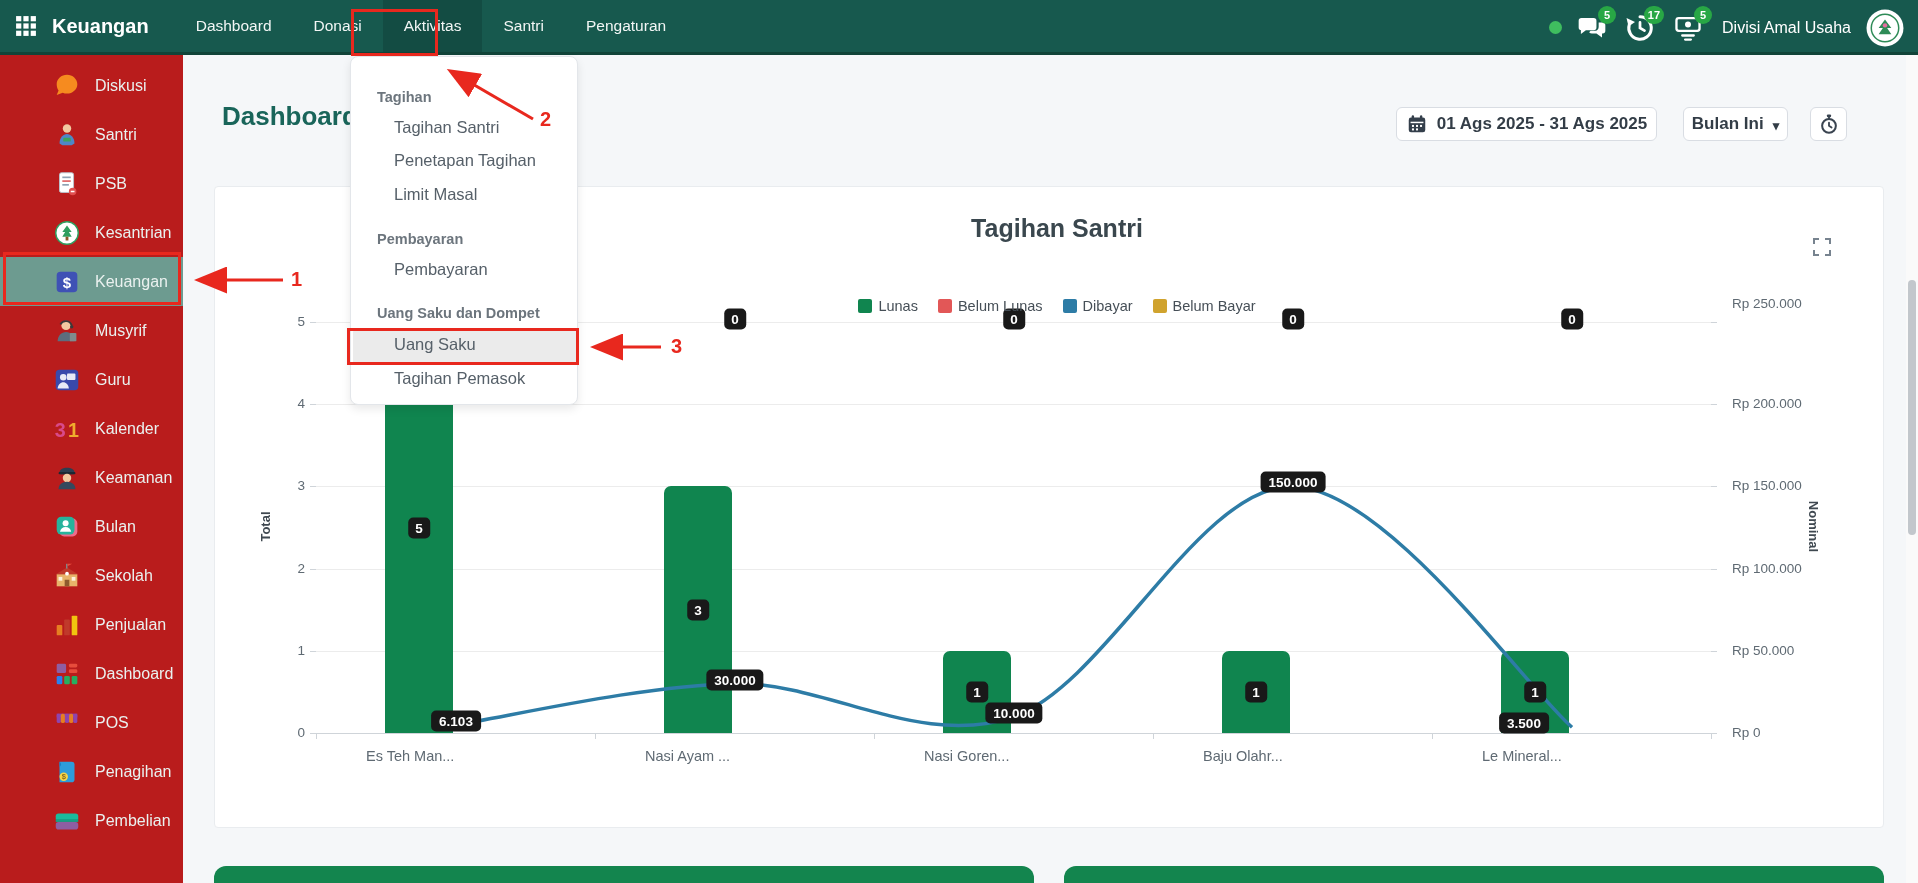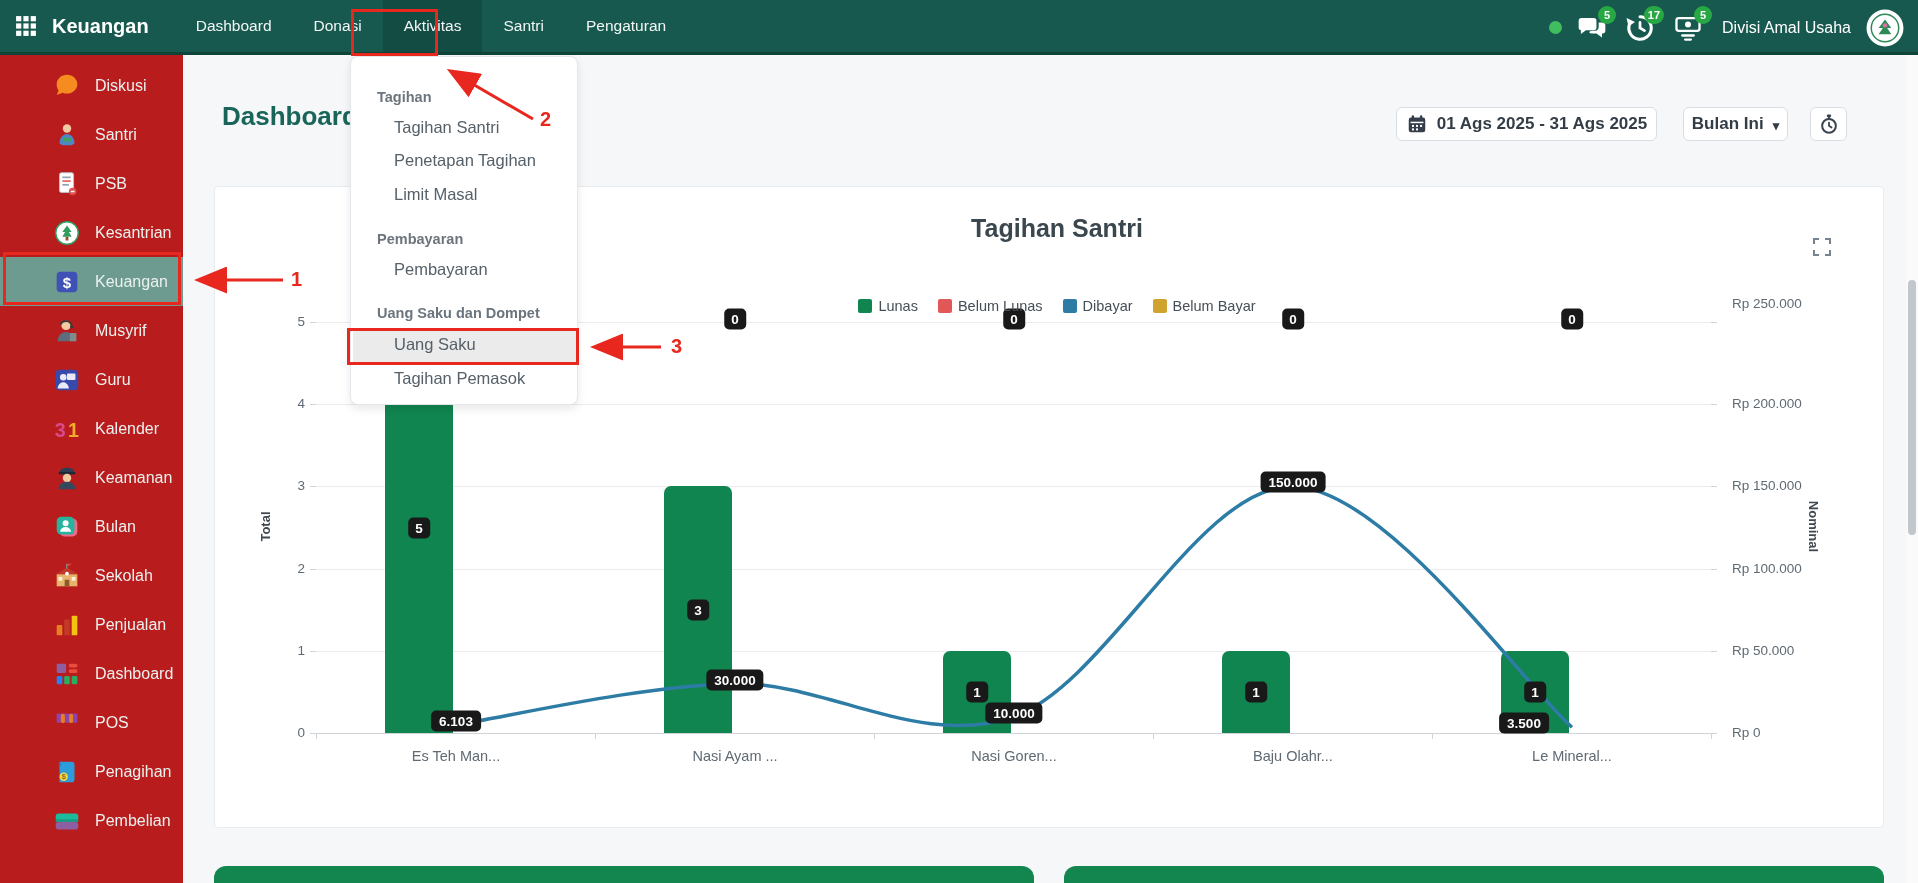--- a/index.html
+++ b/index.html
@@ -50,21 +50,21 @@
   .lg-item{display:flex;align-items:center;gap:6px;cursor:pointer;justify-content:flex-end;}
   .lg-sq{width:14px;height:14px;border-radius:2px;}
   .lg-txt{font-size:14.5px;color:#464f57;}
   .gridline{position:absolute;height:1px;background:#ececec;z-index:6;}
   .axisline{position:absolute;background:#cfd4d9;z-index:7;}
   .tickmark{position:absolute;background:#cfd4d9;z-index:7;}
   .tick-l{position:absolute;width:40px;text-align:right;font-size:13.5px;color:#5f6a73;z-index:7;}
   .tick-r{position:absolute;text-align:left;font-size:13.5px;color:#5f6a73;z-index:7;white-space:nowrap;}
   .axis-name{position:absolute;font-size:13px;font-weight:bold;color:#3f4850;z-index:7;white-space:nowrap;}
   .bar{position:absolute;border-radius:7px 7px 0 0;z-index:9;}
-  .xlab{position:absolute;width:180px;text-align:center;font-size:14.5px;color:#5f6a73;z-index:8;white-space:nowrap;}
+  .xlab{position:absolute;width:180px;text-align:left;font-size:14.5px;color:#5f6a73;z-index:8;white-space:nowrap;}
   .bk{position:absolute;transform:translate(-50%,-50%);background:#191919;color:#fff;font-size:13.5px;font-weight:bold;
       padding:3px 8px;border-radius:5px;white-space:nowrap;z-index:12;}
   .bk.small{padding:3px 7px;}
   #lineSvg{position:absolute;left:0;top:0;z-index:11;pointer-events:none;}
 
   
   .green-card{position:absolute;top:866px;width:820px;height:17px;background:#13854e;border-radius:12px 12px 0 0;z-index:4;}
 
   
   .dropdown{position:absolute;left:350px;top:56px;width:228px;height:349px;background:#fff;border:1px solid #e3e6ea;

